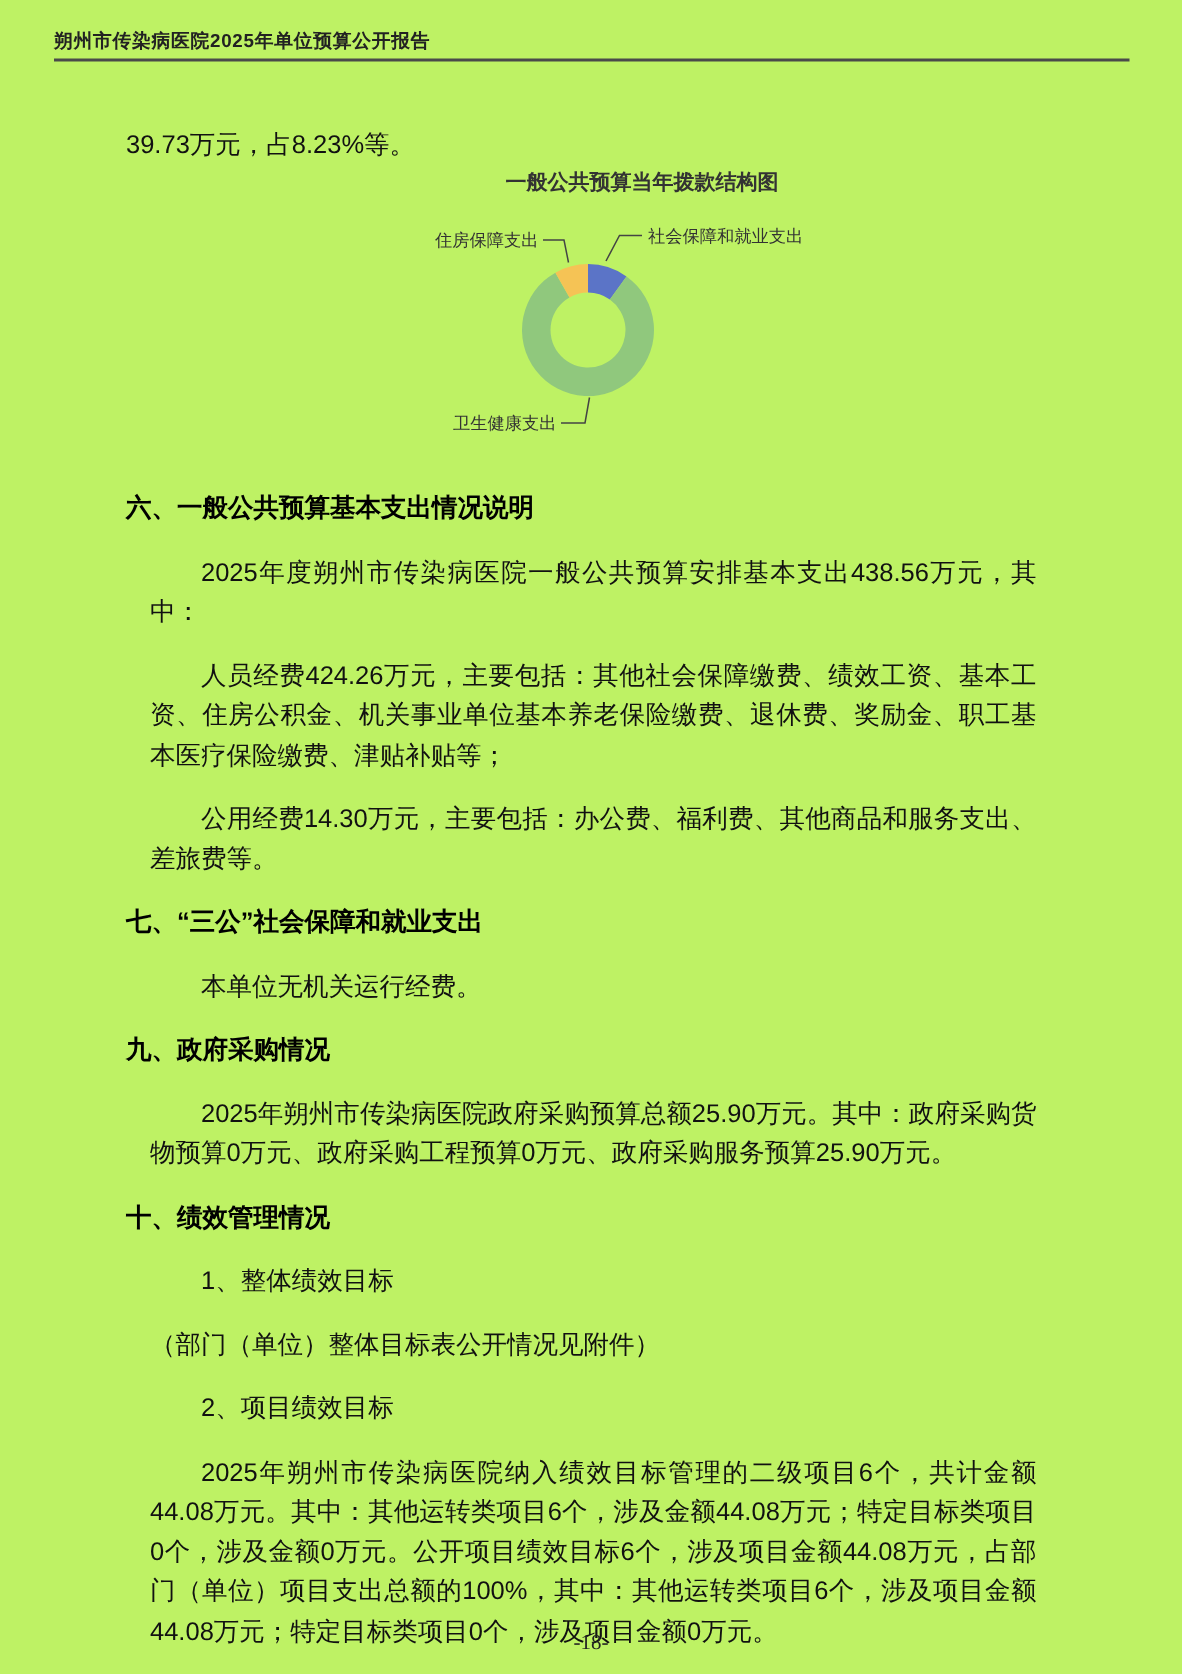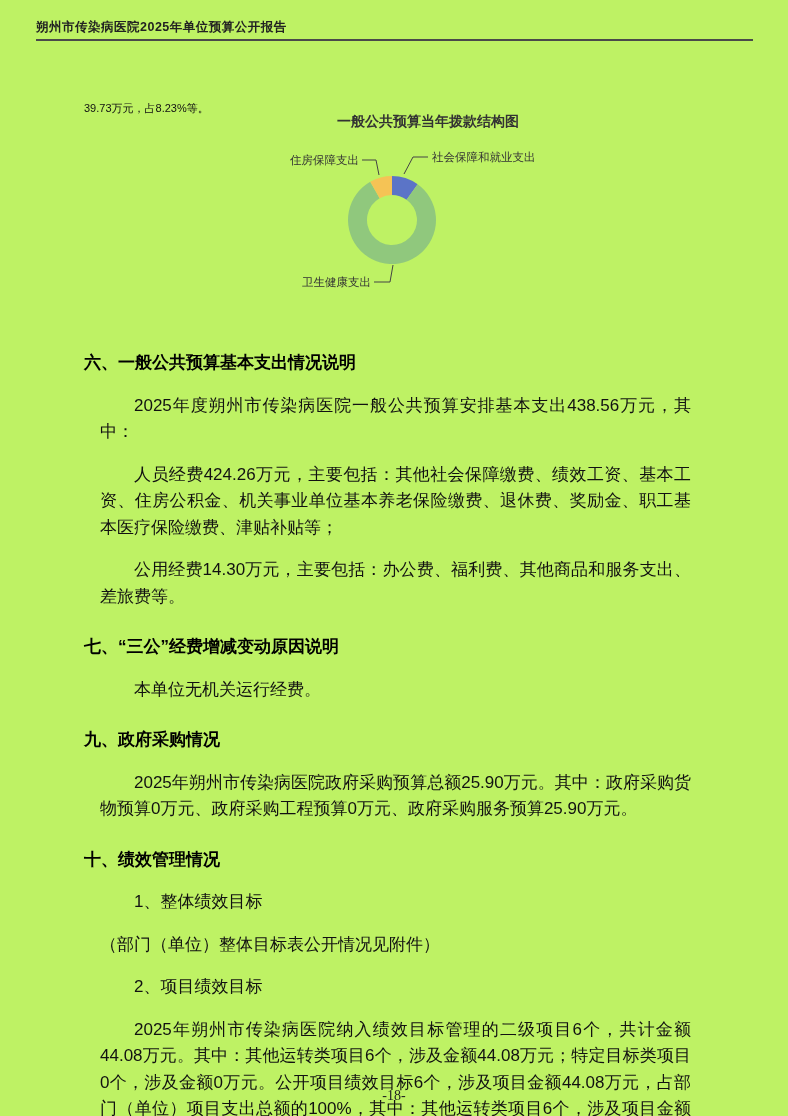--- a/index.html
+++ b/index.html
@@ -9,34 +9,34 @@
   }
   .header-title {
     position:absolute; left:36px; top:19px; font-size:12.5px; font-weight:bold; color:#222;
     letter-spacing:0.5px;
   }
   .header-rule {
     position:absolute; left:36px; top:39px; width:717px; height:0;
     border-top:2.5px solid #4a4a4a;
   }
   .carryover {
-    position:absolute; left:84px; top:101px; font-size:11px; color:#111;
+    position:absolute; left:84px; top:85px; font-size:17px; color:#111;
   }
   .chart-title {
     position:absolute; left:268px; top:113px; width:320px; text-align:center;
     font-size:14px; font-weight:bold; color:#333;
   }
   .donut-svg { position:absolute; left:268px; top:138px; }
   .chart-label { font-size:11.5px; fill:#333; font-family:"Liberation Sans", sans-serif; }
   .leader { fill:none; stroke:#444; stroke-width:1; }
   .doc-body {
     position:absolute; left:84px; top:326px; width:623px;
     font-size:17px; line-height:26.5px; text-align:justify; color:#111;
   }
-  .sec-heading { font-weight:bold; color:#000;margin-top:24px; }
+  .sec-heading { font-weight:bold; color:#000; }
   .para.indent { text-indent:2em; }
   .para { margin:16px; }
   .footer {
     position:absolute; left:0; top:1088px; width:788px; text-align:center;
     font-family:"Liberation Serif", serif; font-size:14px; color:#222;
   }
 </style>
 </head>
 <body>
 
@@ -64,21 +64,21 @@
 
     <polyline class="leader" points="106,144 122,144 125,127"></polyline>
     <text class="chart-label" x="103" y="148" text-anchor="end">卫生健康支出</text>
   </svg>
 
   <div class="doc-body" id="sections">
       <div class="sec-heading">六、一般公共预算基本支出情况说明</div>
       <div class="para indent">2025年度朔州市传染病医院一般公共预算安排基本支出438.56万元，其中：</div>
       <div class="para indent">人员经费424.26万元，主要包括：其他社会保障缴费、绩效工资、基本工资、住房公积金、机关事业单位基本养老保险缴费、退休费、奖励金、职工基本医疗保险缴费、津贴补贴等；</div>
       <div class="para indent">公用经费14.30万元，主要包括：办公费、福利费、其他商品和服务支出、差旅费等。</div>
-      <div class="sec-heading">七、“三公”经费增减变动原因说明</div>
+      <div class="sec-heading">七、“三公”社会保障和就业支出</div>
       <div class="para indent">本单位无机关运行经费。</div>
       <div class="sec-heading">九、政府采购情况</div>
       <div class="para indent">2025年朔州市传染病医院政府采购预算总额25.90万元。其中：政府采购货物预算0万元、政府采购工程预算0万元、政府采购服务预算25.90万元。</div>
       <div class="sec-heading">十、绩效管理情况</div>
       <div class="para indent">1、整体绩效目标</div>
       <div class="para">（部门（单位）整体目标表公开情况见附件）</div>
       <div class="para indent">2、项目绩效目标</div>
       <div class="para indent">2025年朔州市传染病医院纳入绩效目标管理的二级项目6个，共计金额44.08万元。其中：其他运转类项目6个，涉及金额44.08万元；特定目标类项目0个，涉及金额0万元。公开项目绩效目标6个，涉及项目金额44.08万元，占部门（单位）项目支出总额的100%，其中：其他运转类项目6个，涉及项目金额44.08万元；特定目标类项目0个，涉及项目金额0万元。</div>
       <div class="para">（项目绩效目标表公开情况见附件）</div>
     </div>

